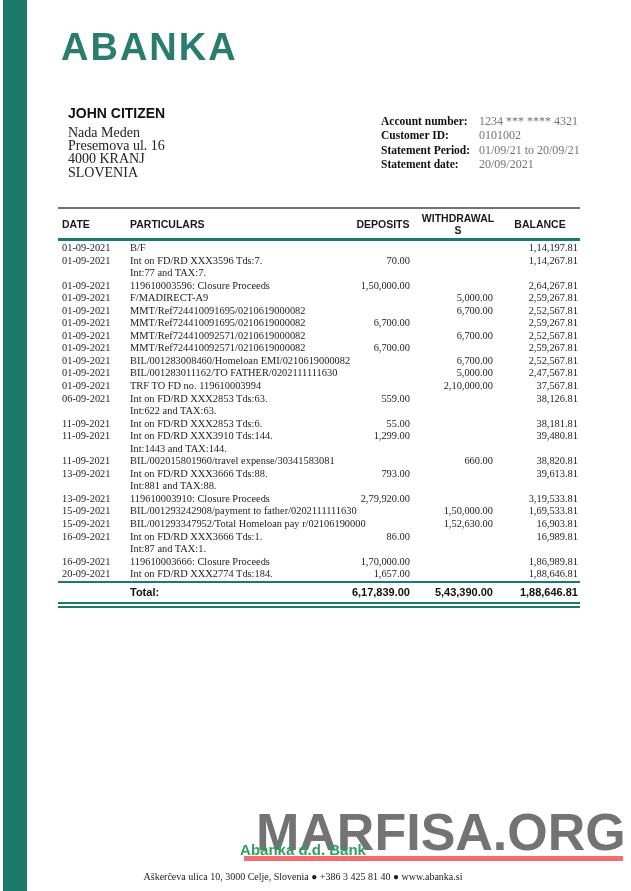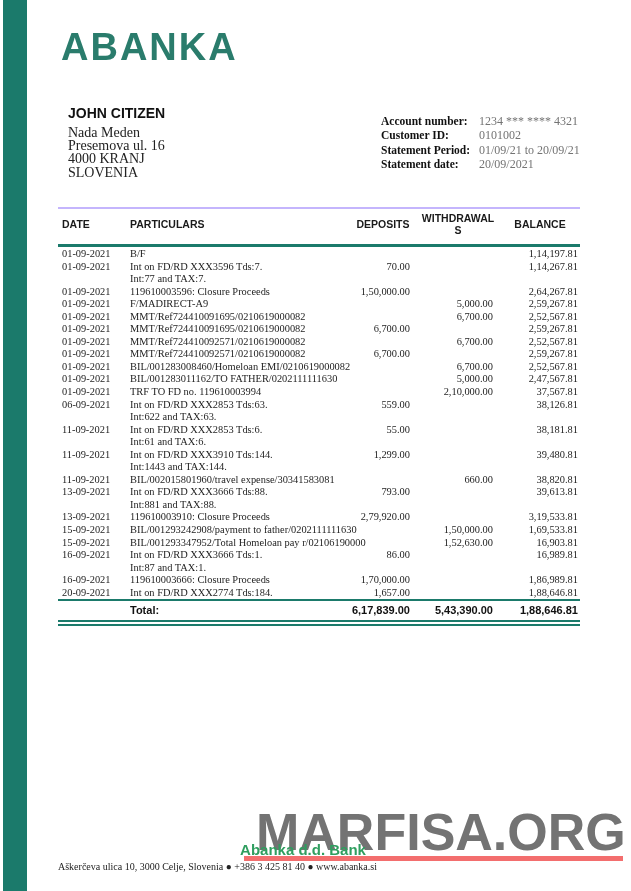--- a/index.html
+++ b/index.html
@@ -15,23 +15,23 @@
                  color:#111;margin-bottom:5px;}
   .addr-line{font-size:14px;line-height:13.2px;color:#222;}
 
   .acct{position:absolute;left:381px;top:114px;}
   .acct-row{display:flex;line-height:14.4px;}
   .acct-label{width:98px;font-weight:bold;font-size:11.5px;color:#111;}
   .acct-value{font-size:12px;color:#737373;}
 
   .stmt-table{position:absolute;left:58px;top:207px;width:522px;}
   .grid{display:grid;grid-template-columns:70px 222px 66px 84px 80px;}
-  .thead{border-top:2px solid #c4b5fd;border-bottom:3px solid #1b7a6b;
+  .thead{border-top:2px solid #737373;border-bottom:3px solid #1b7a6b;
          font-family:"Liberation Sans",sans-serif;font-weight:bold;font-size:10.5px;
-         color:#1a1a1a;align-items:center;padding:3px 0 8px 0;min-height:22px;}
+         color:#1a1a1a;align-items:center;padding:3px 0 2px 0;min-height:22px;}
   .th{display:flex;align-items:center;}
   .th.left{justify-content:flex-start;}
   .th.center{justify-content:center;text-align:center;}
   .th-date{padding-left:4px;}
   .th-part{padding-left:2px;}
   .wrapcap{display:inline-block;overflow-wrap:break-word;word-break:break-word;text-align:center;}
   .w-dep{width:54px;}
   .w-wd{width:78px;}
   .tbody{padding-top:1px;}
   .trow{font-size:10.4px;line-height:12.55px;align-items:start;color:#1d1d1d;}
@@ -51,21 +51,21 @@
 
   .footer-area{position:absolute;left:0;top:780px;width:631px;height:111px;}
   .watermark{position:absolute;left:256px;top:22px;font-family:"Liberation Sans",sans-serif;
              font-weight:bold;font-size:52px;letter-spacing:0;color:#737373;z-index:2;
              white-space:nowrap;}
   .red-bar{position:absolute;left:244px;top:76px;width:387px;height:5px;background:#f25e5e;
            opacity:0.9;z-index:3;}
   .footer-bank{position:absolute;left:58px;top:61px;width:490px;text-align:center;
                font-family:"Liberation Sans",sans-serif;font-weight:bold;font-size:15px;
                color:#2f9e5f;z-index:4;}
-  .footer-addr{position:absolute;left:58px;top:81px;width:490px;text-align:left;
+  .footer-addr{position:absolute;left:58px;top:91px;width:490px;text-align:center;
                font-size:10px;color:#222;z-index:1;}
 </style>
 </head>
 <body>
 
 <div class="page">
   <div class="left-bar"></div>
 
   <div class="logo">ABANKA</div>
 
@@ -249,21 +249,20 @@
           </div>
           <div class="c num dep">559.00</div>
           <div class="c num wd"></div>
           <div class="c num bal">38,126.81</div>
         </div>
 
         <div class="grid trow">
           <div class="c date">11-09-2021</div>
           <div class="c part">
             <div>Int on FD/RD XXX2853 Tds:6.</div>
-            <div class="note">Int:61 and TAX:6.</div>
           </div>
           <div class="c num dep">55.00</div>
           <div class="c num wd"></div>
           <div class="c num bal">38,181.81</div>
         </div>
 
         <div class="grid trow">
           <div class="c date">11-09-2021</div>
           <div class="c part">
             <div>Int on FD/RD XXX3910 Tds:144.</div>

